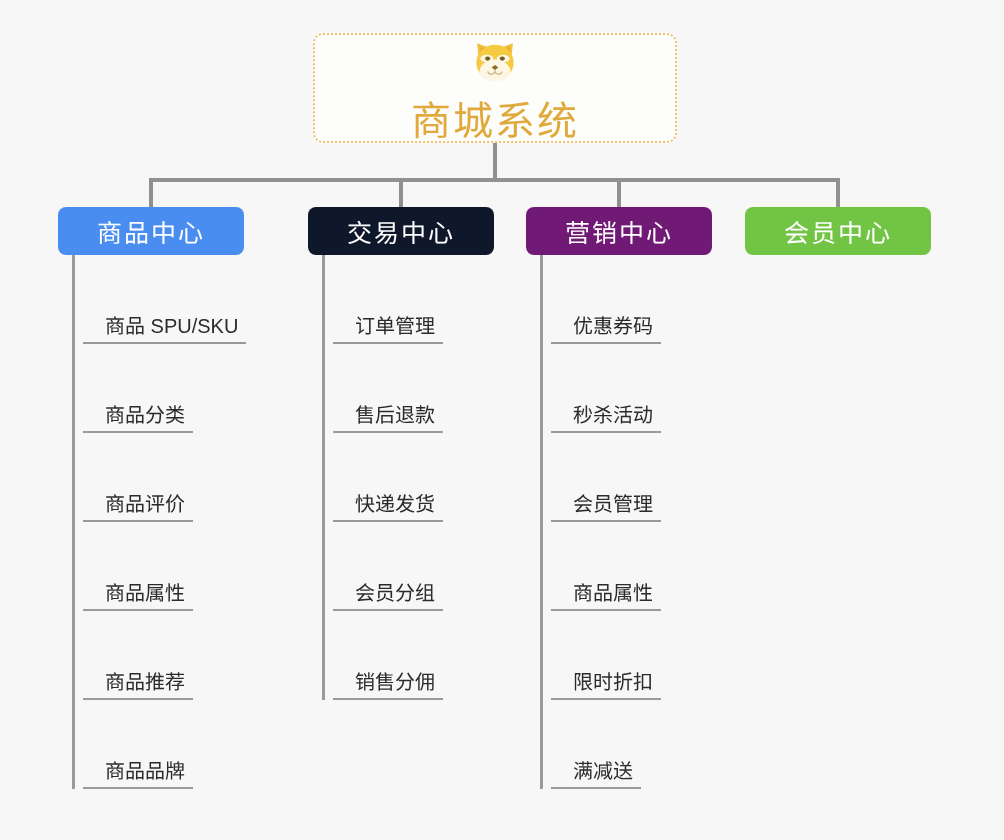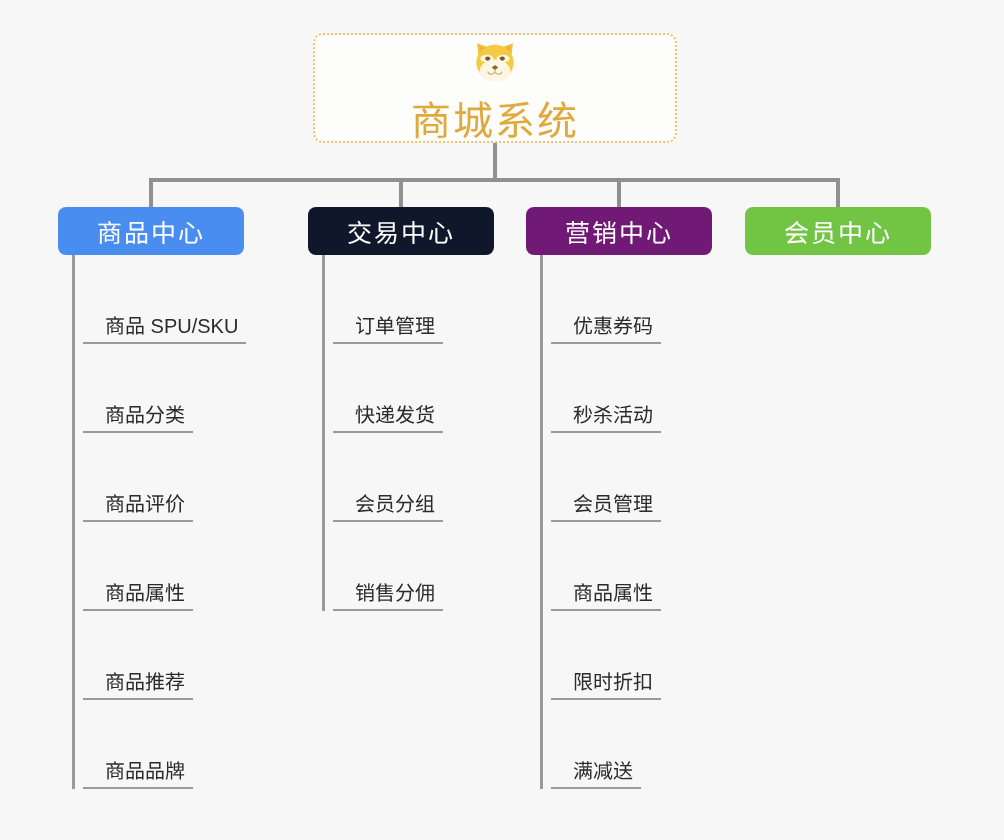--- a/index.html
+++ b/index.html
@@ -200,20 +200,23 @@
     </div>
   </div>
 
   <div class="branch branch-2">
     <div class="branch-header" style="background: #0f172a;">交易中心</div>
     <div class="leaf-list">
       <div class="leaf-item">
           <span class="leaf-label">订单管理</span>
         </div>
       <div class="leaf-item">
+          <span class="leaf-label">售后退款</span>
+        </div>
+      <div class="leaf-item">
           <span class="leaf-label">快递发货</span>
         </div>
       <div class="leaf-item">
           <span class="leaf-label">会员分组</span>
         </div>
       <div class="leaf-item">
           <span class="leaf-label">销售分佣</span>
         </div>
     </div>
   </div>

